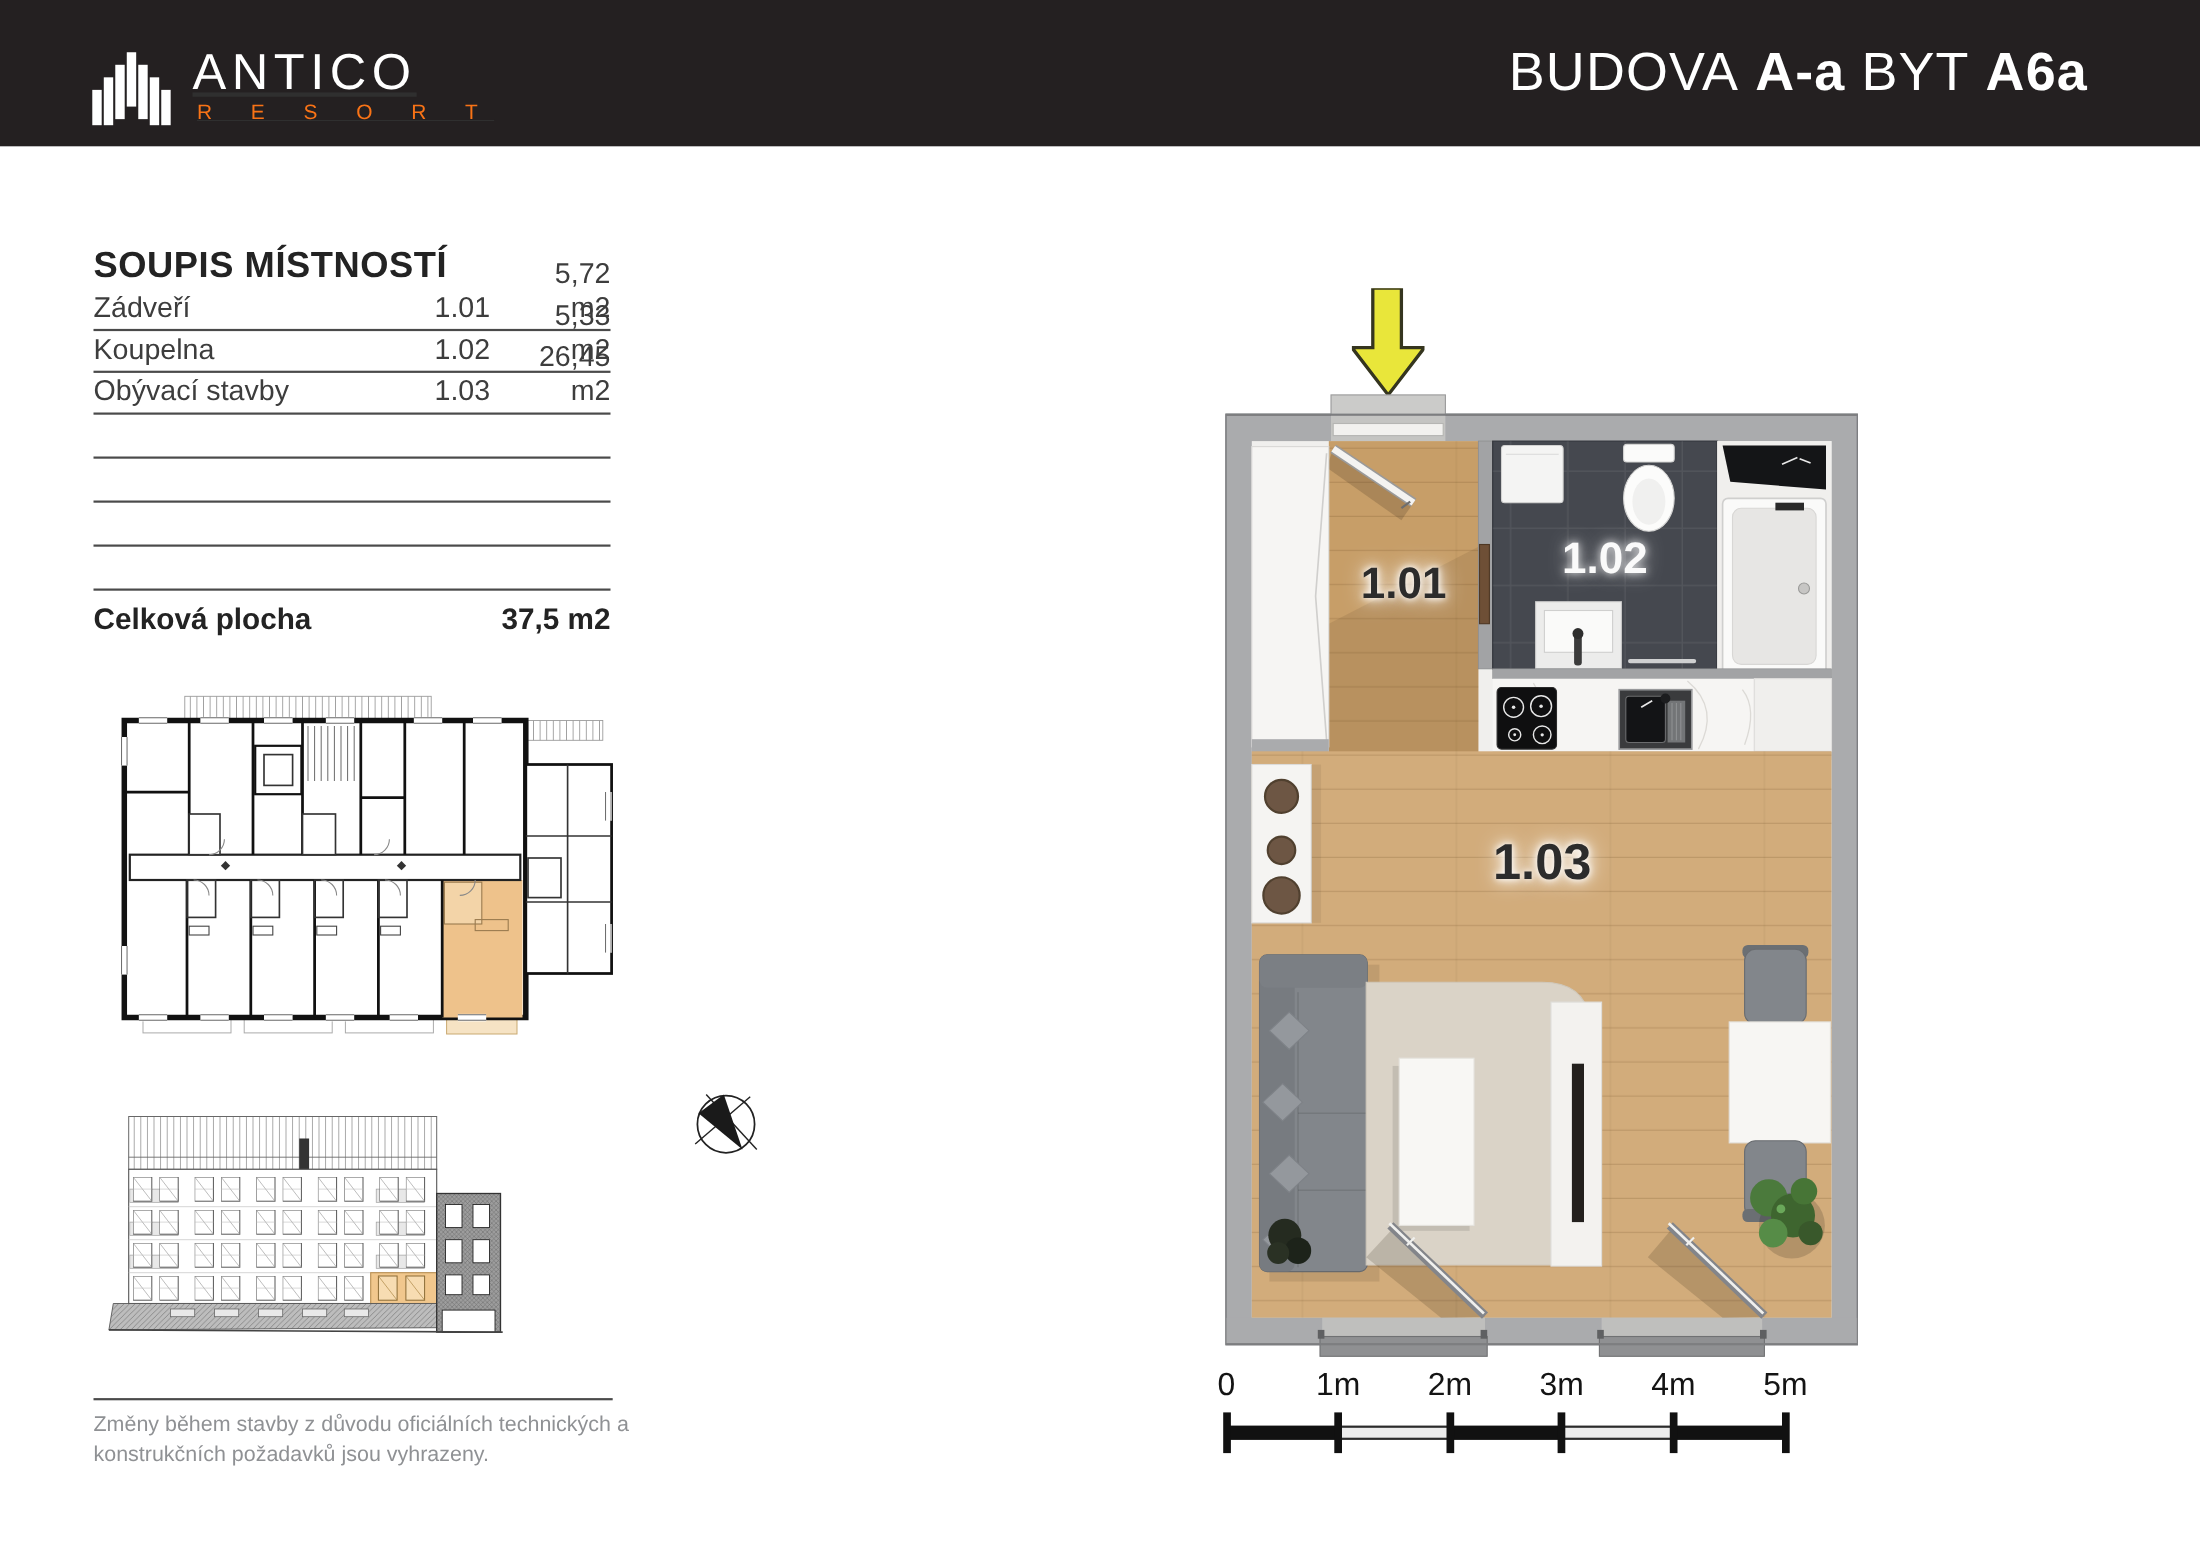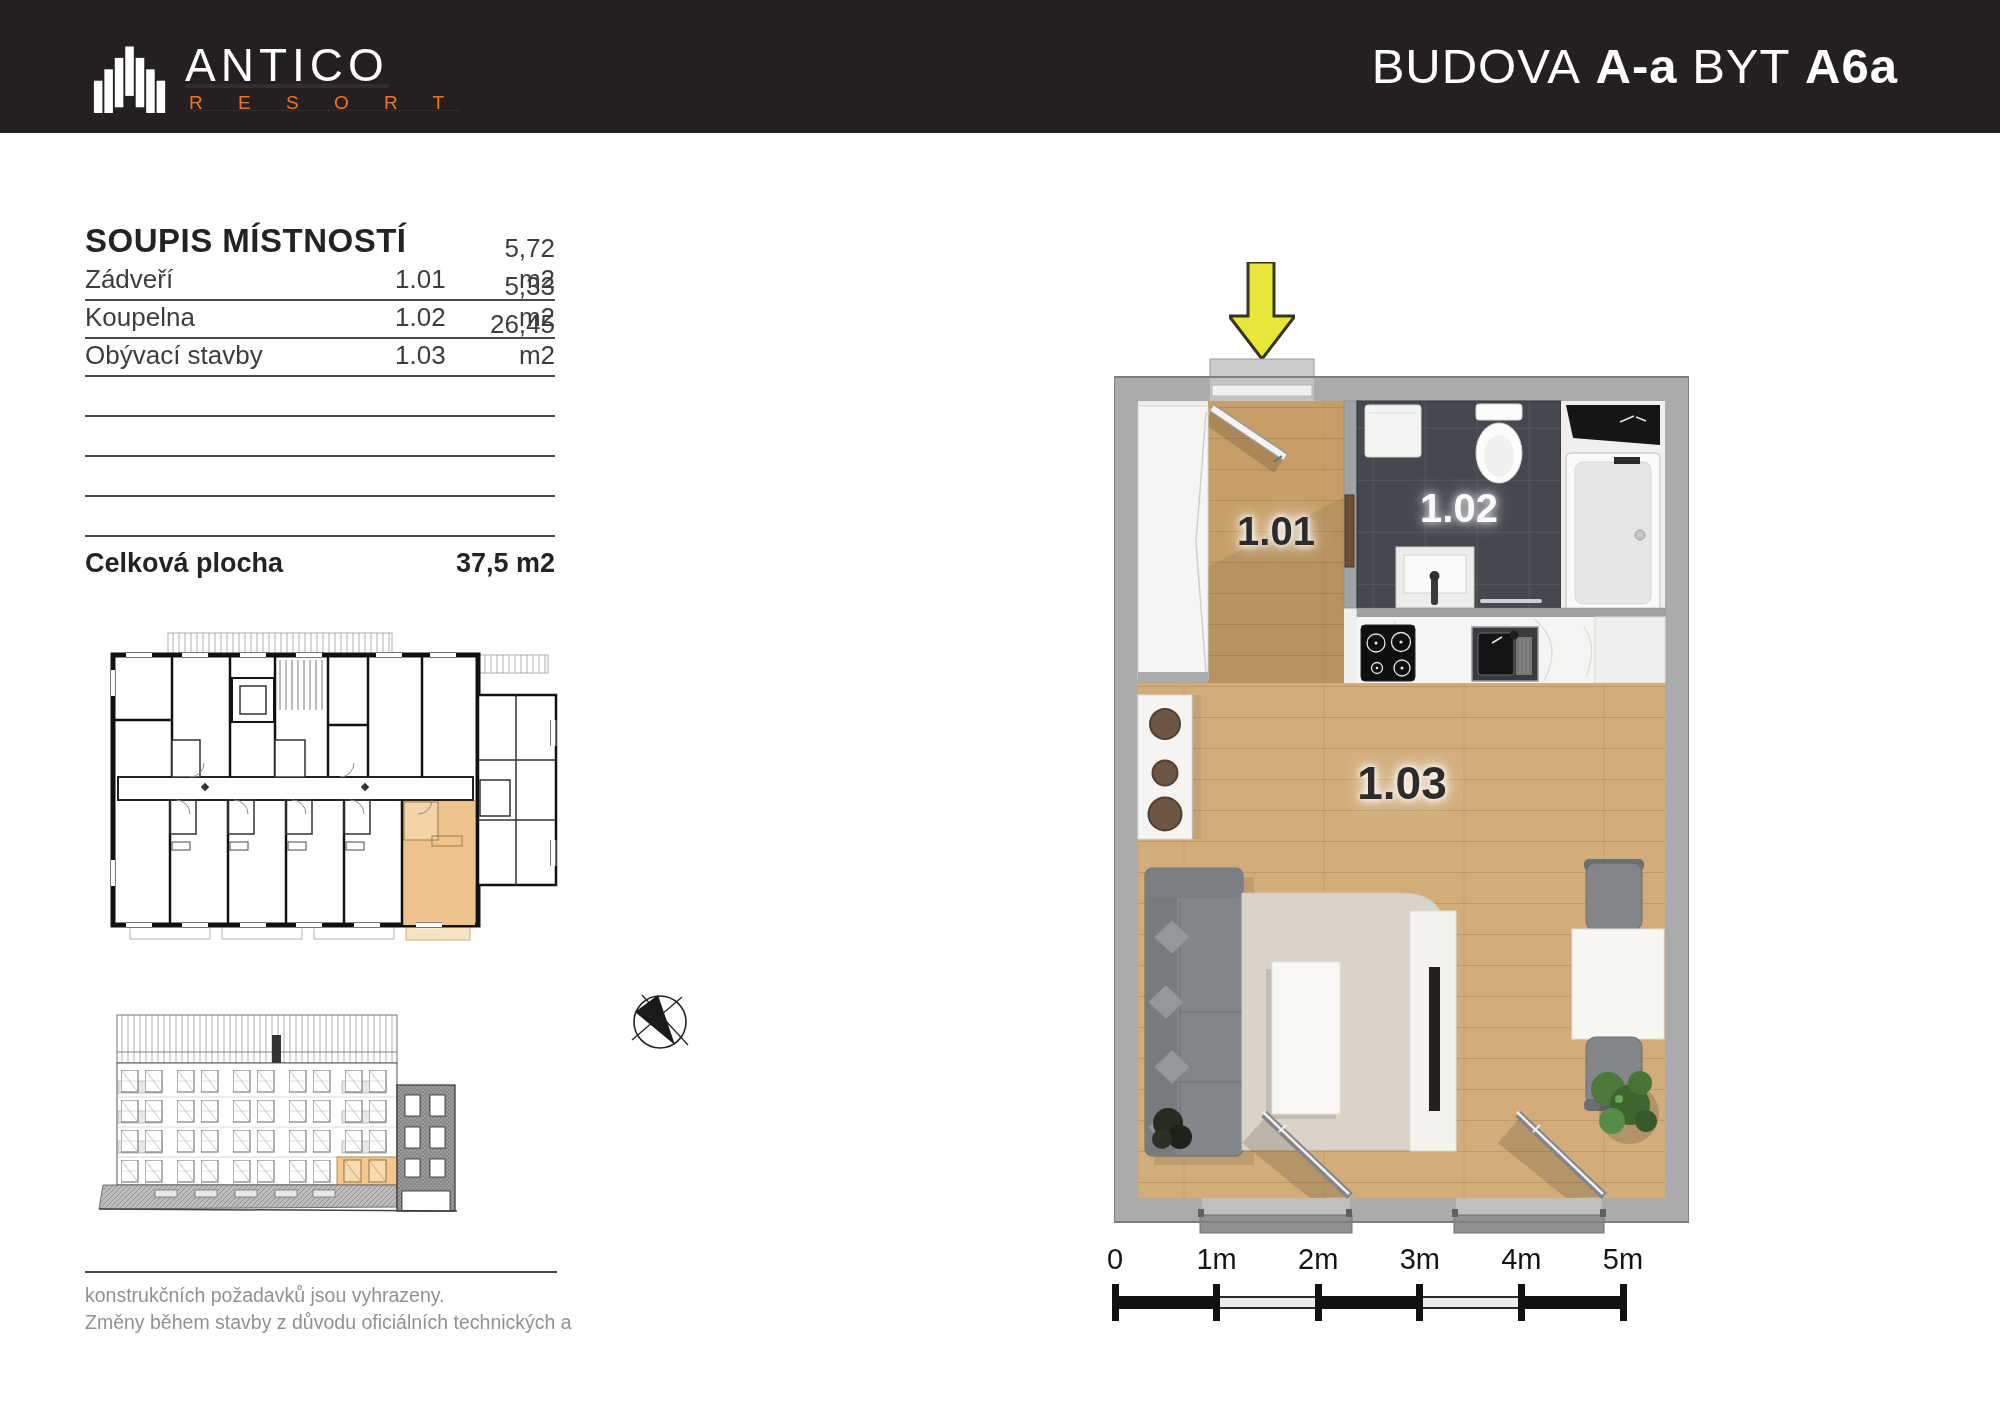--- a/index.html
+++ b/index.html
@@ -1,20 +1,20 @@
 <!DOCTYPE html>
 <html><head>
 <meta charset="utf-8">
 <style>
   html,body{margin:0;padding:0;background:#e5e5e5;}
   .canvas{position:relative;width:2000px;height:1414px;background:#ffffff;overflow:hidden;
           font-family:"Liberation Sans", sans-serif;color:#2f2f2f;}
   
   .header{position:absolute;left:0;top:0;width:2000px;height:133px;background:#242021;}
-  .brand{position:absolute;left:85px;top:36px;display:flex;align-items:center;text-decoration:underline;}
+  .brand{position:absolute;left:75px;top:36px;display:flex;align-items:flex-end;text-decoration:underline;}
   .brand-icon{width:90px;height:76px;}
   .brand-text{margin-left:10px;margin-top:6px;display:flex;flex-direction:column;}
   .brand-name{color:#fff;font-size:46px;letter-spacing:5px;line-height:46px;font-weight:400;}
   .brand-sub{color:#f97316;font-size:19px;letter-spacing:15px;margin-top:4px;padding-left:4px;font-weight:400;}
   .doc-title{position:absolute;right:102px;top:0;height:133px;line-height:133px;color:#fff;
              font-size:49px;letter-spacing:1px;white-space:nowrap;font-weight:400;}
   .doc-title b{font-weight:700;}
   
   .table-title{position:absolute;left:85px;top:222px;font-size:33px;font-weight:700;color:#232323;letter-spacing:.5px;}
   .room-table{position:absolute;left:85px;top:264px;width:470px;}
@@ -340,22 +340,22 @@
 
   <svg class="compass" viewBox="0 0 68 70">
     <circle cx="32" cy="34" r="26" fill="none" stroke="#222" stroke-width="1.6"></circle>
     <line x1="4" y1="52" x2="54" y2="9" stroke="#222" stroke-width="1.3"></line>
     <line x1="14" y1="7" x2="60" y2="57" stroke="#222" stroke-width="1.3"></line>
     <polygon points="47,57 7,24 30,7" fill="#1a1a1a"></polygon>
   </svg>
 
   <div class="disc-line"></div>
   <div class="disclaimer">
+    <div>Změny během stavby z důvodu oficiálních technických a</div>
     <div>konstrukčních požadavků jsou vyhrazeny.</div>
-    <div>Změny během stavby z důvodu oficiálních technických a</div>
   </div>
 
   <svg class="entry-arrow" viewBox="0 0 66 99">
     <polygon points="19,0 45,0 45,54 66,54 33,97 0,54 19,54" fill="#e9e63a" stroke="#35351f" stroke-width="3" stroke-linejoin="miter"></polygon>
   </svg>
 
   <svg class="apt-plan" viewBox="0 -22 575 880">
     <defs>
       <pattern id="plank" width="140" height="31" patternUnits="userSpaceOnUse">
         <line x1="0" y1="30.5" x2="140" y2="30.5" stroke="rgba(80,50,15,0.16)" stroke-width="1"></line>

